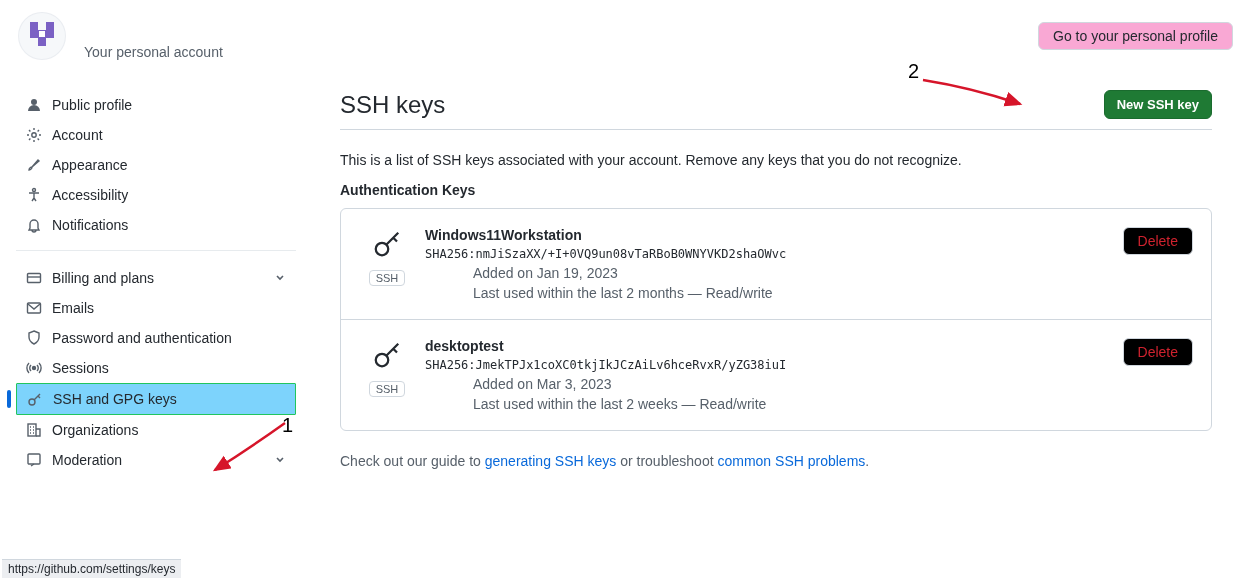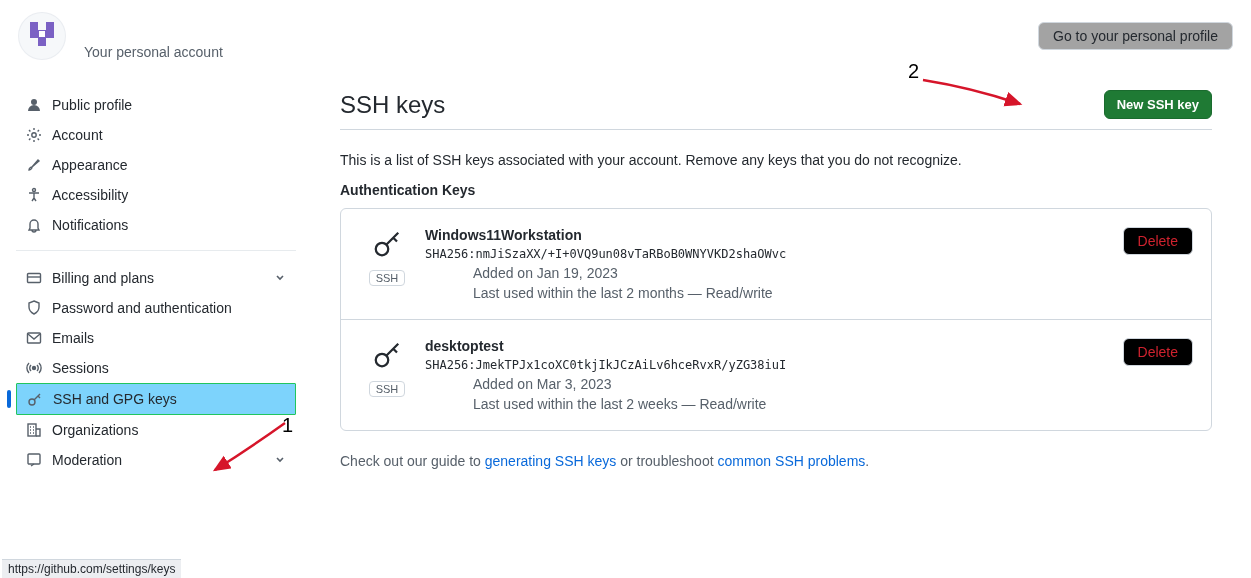--- a/index.html
+++ b/index.html
@@ -24,21 +24,21 @@
     width: 48px; height: 48px; border-radius: 50%;
     background: #f6f8fa;
     display: flex; align-items: center; justify-content: center;
     border: 1px solid #d0d7de50;
   }
   .avatar svg { width: 32px; height: 32px; }
   .subtitle { color: #57606a; }
   .btn {
     display: inline-flex; align-items: center; justify-content: center;
     padding: 5px 14px; font-size: 14px; font-weight: 500;
-    border: 1px solid #d0d7de; background: #a3a3a3; color: #24292f;
+    border: 1px solid #d0d7de; background: #f9a8d4; color: #24292f;
     border-radius: 6px; cursor: pointer; white-space: nowrap;
   }
   .btn-primary { background: #2da44e; border-color: #2a8f47; color: #fff; font-weight: 600; font-size: 13px; padding: 6px 12px;}
   .btn-primary.dark { background: #1f7a34; border-color: #1a6b2e; }
   .btn-danger { background: #000000; color: #cf222e; border: 1px solid #d0d7de; }
   .layout {
     display: flex;
     padding: 0 0 0 16px;
   }
   .sidebar {
@@ -190,33 +190,33 @@
           </svg>
         </span>
       <span>Billing and plans</span>
       <span class="nav-chevron"><svg width="12" height="12" viewBox="0 0 12 12" fill="none" stroke="currentColor" stroke-width="1.6">
             <path d="M3 5l3 3 3-3"></path>
           </svg></span>
     </div>
     <div class="nav-item">
       <span class="icon">
           <svg viewBox="0 0 16 16" fill="none" stroke="currentColor" stroke-width="1.4">
-            <path d="M8 1l5 2v4c0 4-3 6-5 7-2-1-5-3-5-7V3l5-2z"></path>
-          </svg>
-        </span>
-      <span>Password and authentication</span>
-    </div>
-    <div class="nav-item">
-      <span class="icon">
-          <svg viewBox="0 0 16 16" fill="none" stroke="currentColor" stroke-width="1.4">
             <rect x="1.5" y="3" width="13" height="10" rx="1"></rect>
             <path d="M2 4l6 5 6-5"></path>
           </svg>
         </span>
       <span>Emails</span>
+    </div>
+    <div class="nav-item">
+      <span class="icon">
+          <svg viewBox="0 0 16 16" fill="none" stroke="currentColor" stroke-width="1.4">
+            <path d="M8 1l5 2v4c0 4-3 6-5 7-2-1-5-3-5-7V3l5-2z"></path>
+          </svg>
+        </span>
+      <span>Password and authentication</span>
     </div>
     <div class="nav-item">
       <span class="icon">
           <svg viewBox="0 0 16 16" fill="none" stroke="currentColor" stroke-width="1.4">
             <circle cx="8" cy="8" r="1.5" fill="currentColor"></circle>
             <path d="M5 5a4.2 4.2 0 000 6M11 5a4.2 4.2 0 010 6M3 3a7 7 0 000 10M13 3a7 7 0 010 10"></path>
           </svg>
         </span>
       <span>Sessions</span>
     </div>

